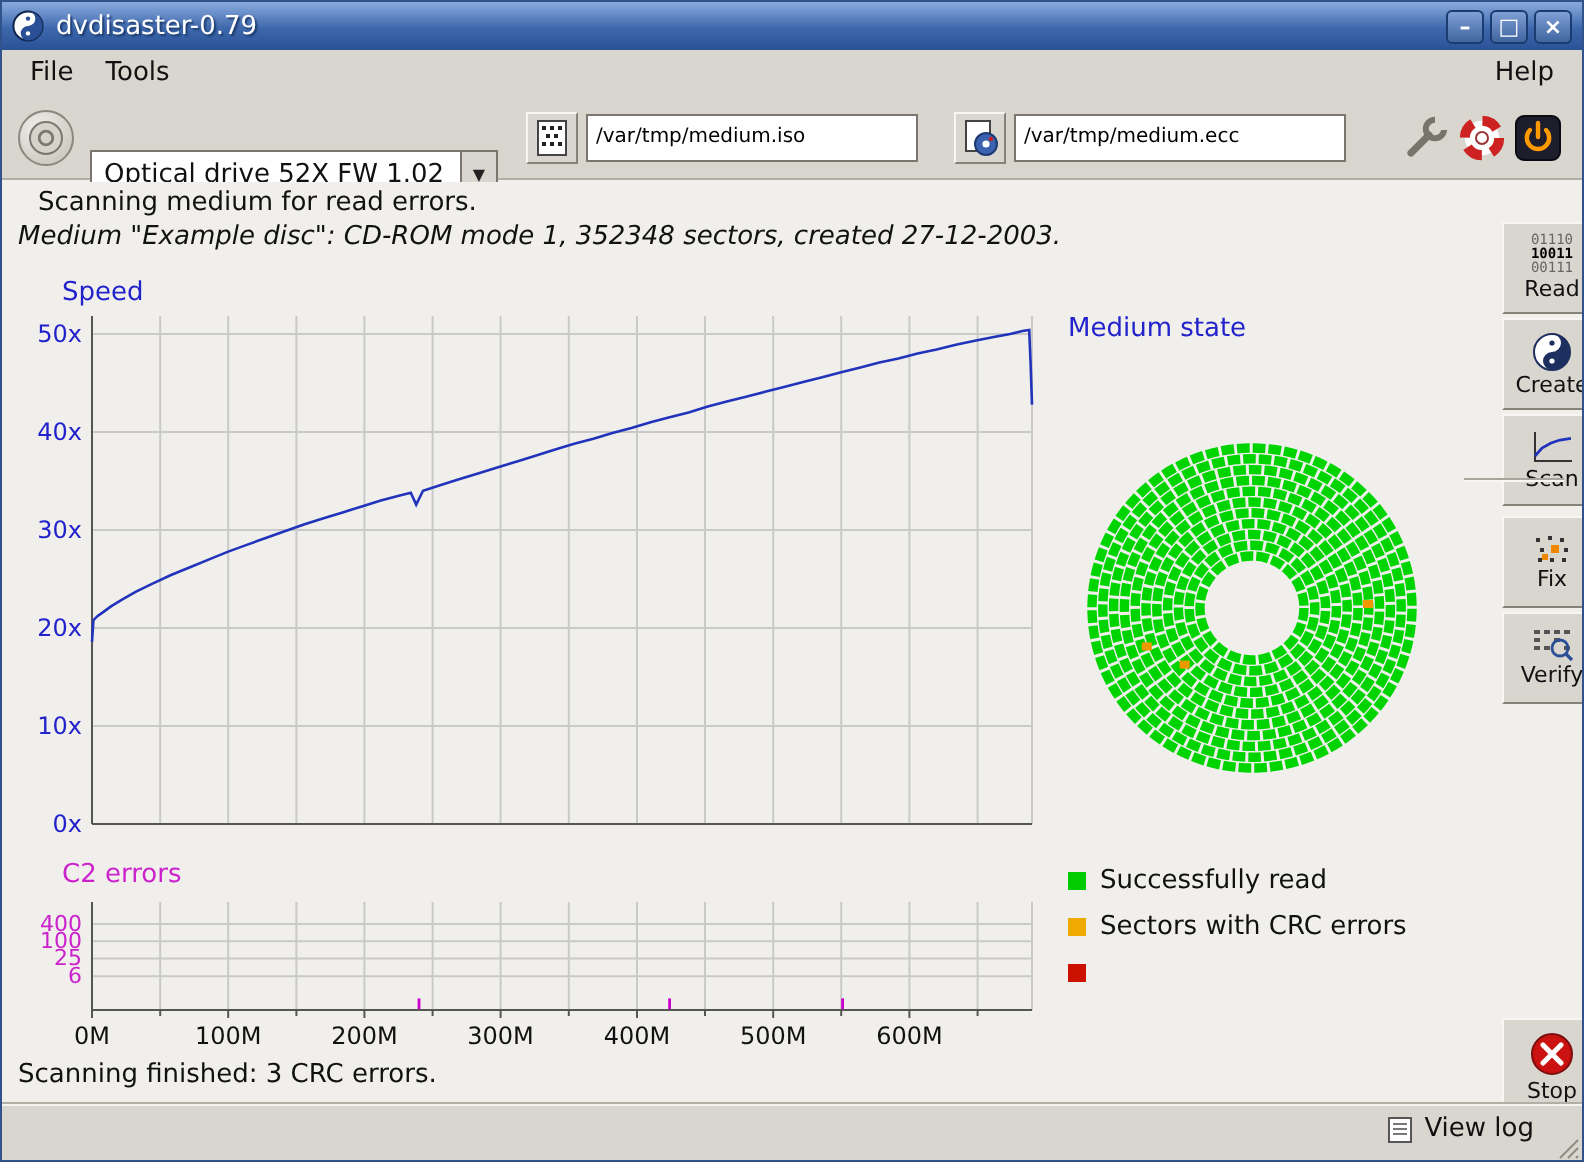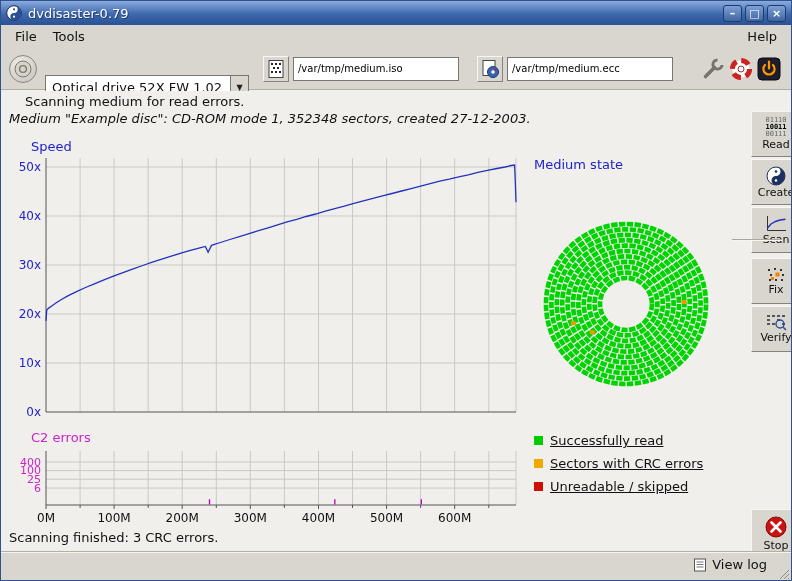--- a/index.html
+++ b/index.html
@@ -38,31 +38,31 @@
     display:flex;align-items:center;justify-content:center;font-size:8px;color:#222;}
   .tool-iconbtn{width:26px;height:26px;background:#d9d6cf;
     border:1px solid;border-color:#f7f6f3 #86837b #86837b #f7f6f3;
     display:flex;align-items:center;justify-content:center;box-sizing:border-box;}
   .path-input{width:166px;height:24px;border:1px solid #7a776f;background:#fff;
     font-family:"DejaVu Sans",sans-serif;font-size:10px;padding:0 4px;margin-left:4px;
     box-sizing:border-box;}
   .flat-iconbtn{width:28px;height:28px;display:flex;align-items:center;justify-content:center;}
   
   .content{position:absolute;top:90px;left:0;right:0;bottom:28px;background:#f0efec;}
-  .status-line1{position:absolute;left:24px;top:3px;font-size:13px;}
+  .status-line1{position:absolute;left:18px;top:3px;font-size:13px;}
   .status-line2{position:absolute;left:8px;top:20px;font-size:13px;font-style:italic;}
   .chart-title{position:absolute;font-size:13px;}
   .speed-title{left:30px;top:48px;color:#2222cc;}
   .medium-title{left:533px;top:66px;color:#2222cc;}
   .c2-title{left:30px;top:339px;color:#cc22cc;}
   .speed-chart{position:absolute;left:12px;top:65px;width:505px;height:262px;}
   .c2-chart{position:absolute;left:12px;top:356px;width:505px;height:84px;}
   .disc-chart{position:absolute;left:536px;top:124px;width:178px;height:178px;}
   .legend{position:absolute;left:533px;top:338px;}
-  .legend-row{display:flex;align-items:center;height:23px;text-decoration:underline;}
+  .legend-row{display:flex;align-items:center;height:23px;}
   .legend-swatch{width:9px;height:9px;margin-right:7px;}
   .legend-label{font-size:13px;}
   .finished-line{position:absolute;left:8px;top:439px;font-size:13px;}
   
   .side-btn{position:absolute;left:750px;width:50px;height:46px;background:#d9d6cf;
     border:1px solid;border-color:#f7f6f3 #86837b #86837b #f7f6f3;
     display:flex;flex-direction:column;align-items:center;justify-content:center;
     font-size:11px;box-sizing:border-box;margin-top:16px;}
   .side-div{position:absolute;left:731px;width:50px;height:0;
     border-top:1px solid #a8a59d;border-bottom:1px solid #f7f6f3;}
@@ -270,21 +270,20 @@
       <div class="legend-row">
         <span class="legend-swatch" style="background: rgb(0, 204, 0);"></span>
         <span class="legend-label">Successfully read</span>
       </div>
       <div class="legend-row">
         <span class="legend-swatch" style="background: rgb(238, 170, 0);"></span>
         <span class="legend-label">Sectors with CRC errors</span>
       </div>
       <div class="legend-row">
         <span class="legend-swatch" style="background: rgb(204, 17, 0);"></span>
-        <span class="legend-label">Unreadable / skipped</span>
       </div>
     </div>
 
     <div class="finished-line">Scanning finished: 3 CRC errors.</div>
 
     <div class="side-btn" style="top:4px">
       <span class="bin-icon">
         <span>01110</span><br>
         <b>10011</b><br>
         <span>00111</span>

